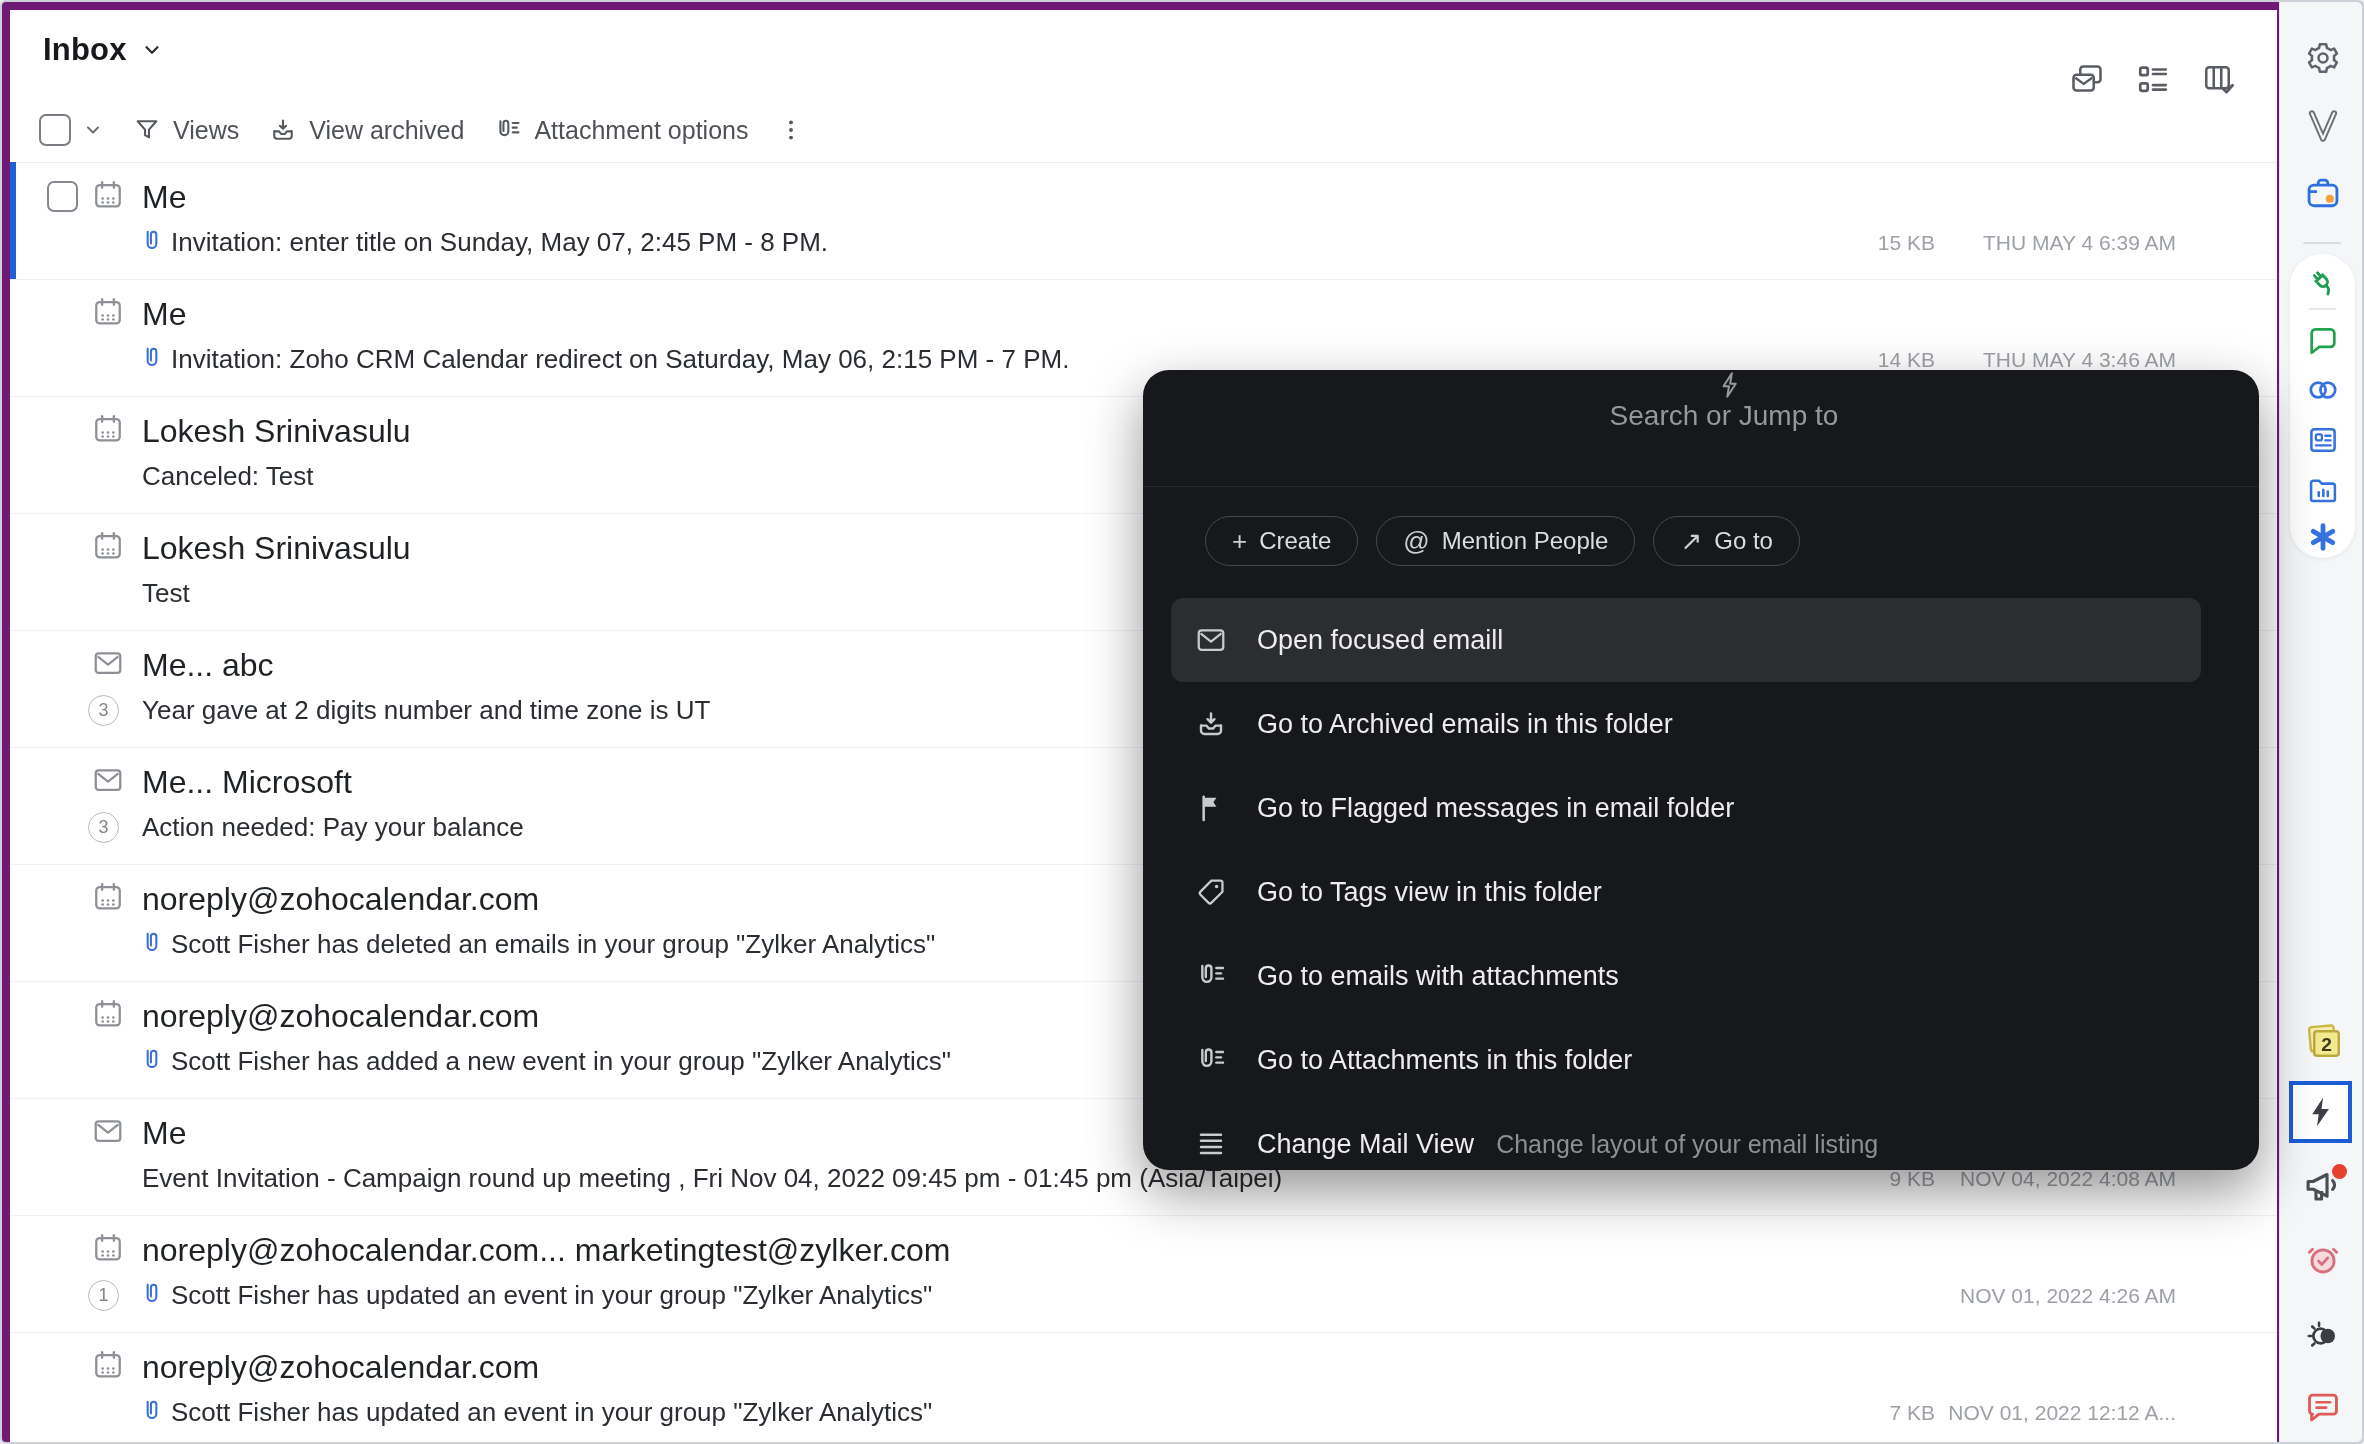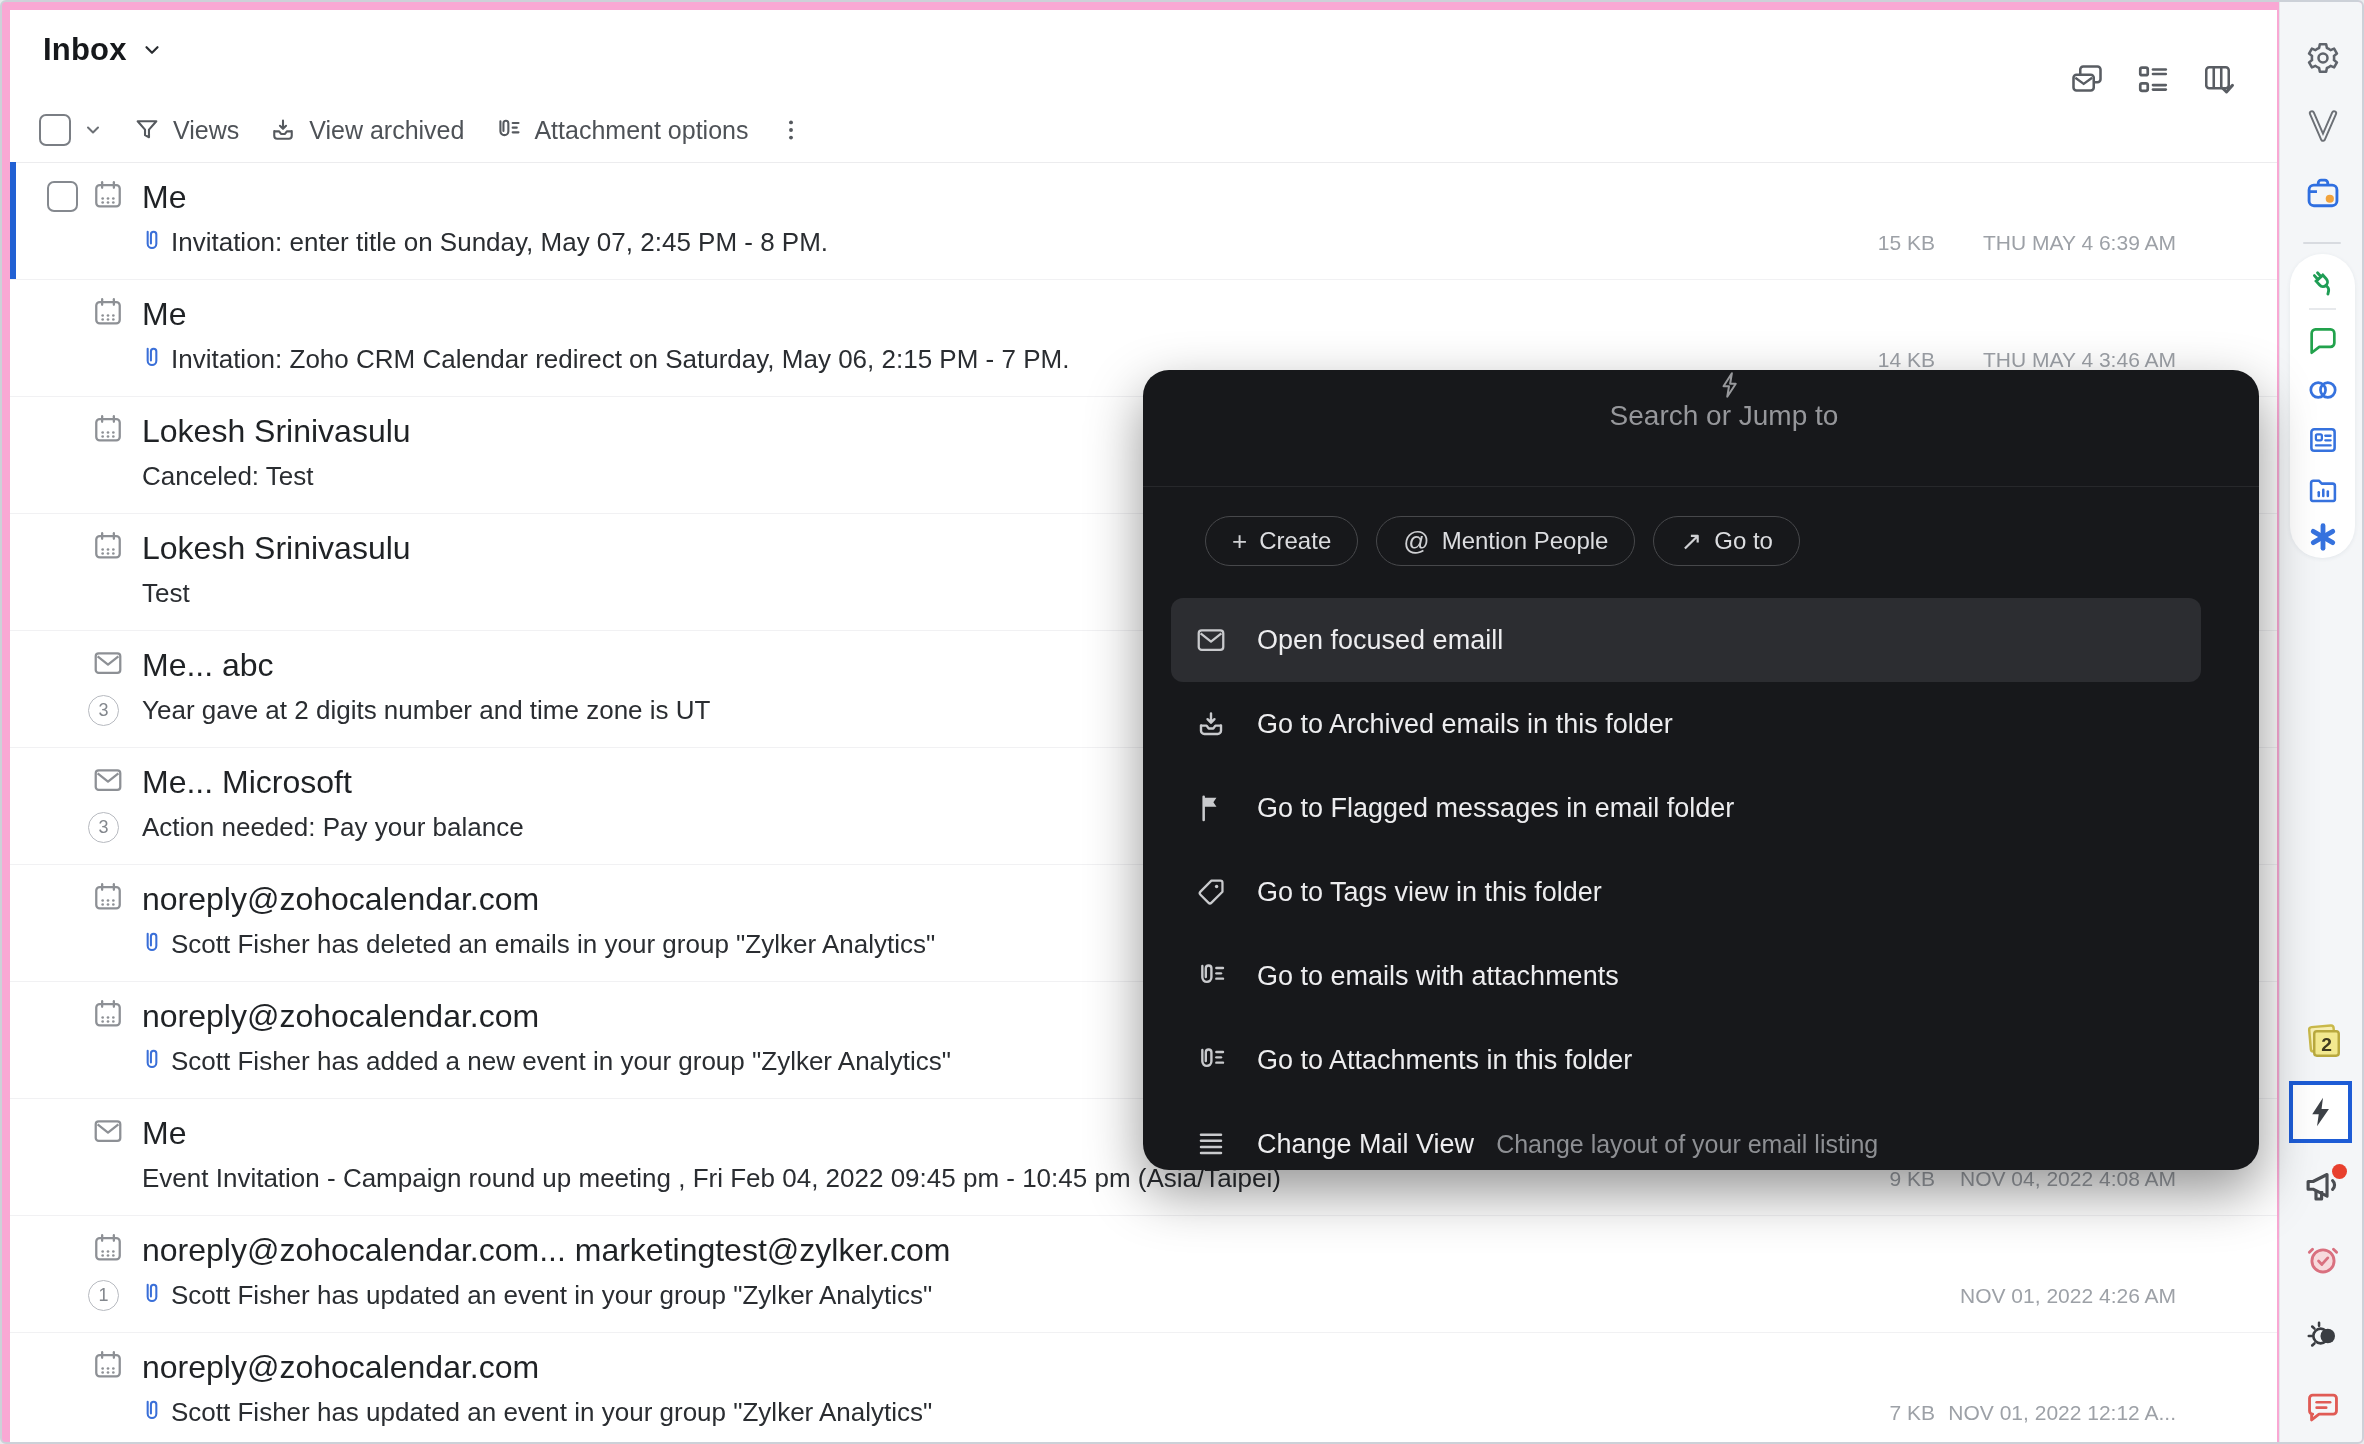--- a/index.html
+++ b/index.html
@@ -1,16 +1,16 @@
 <!DOCTYPE html>
 <html><head>
 <meta charset="utf-8">
 <style>
   html,body{margin:0;padding:0;background:#e9ebee;}
-  .win{position:relative;width:2364px;height:1444px;background:#f9a8d4;border:2px solid #ccd1d8;border-radius:6px;box-sizing:border-box;overflow:hidden;font-family:"Liberation Sans",sans-serif;-webkit-font-smoothing:antialiased;}
+  .win{position:relative;width:2364px;height:1444px;background:#701a75;border:2px solid #ccd1d8;border-radius:6px;box-sizing:border-box;overflow:hidden;font-family:"Liberation Sans",sans-serif;-webkit-font-smoothing:antialiased;}
   svg{display:block;}
 
   
   .main{position:absolute;left:8px;top:8px;width:2267px;height:1432px;background:#fff;overflow:hidden;}
   .folder-title{position:absolute;left:33px;top:22px;display:flex;align-items:center;gap:14px;}
   .folder-title .name{font-size:31px;font-weight:700;color:#16181b;letter-spacing:.2px;}
   .toolbar{position:absolute;left:29px;top:98px;height:44px;display:flex;align-items:center;gap:30px;color:#4e5257;font-size:25px;}
   .tb-group{display:flex;align-items:center;gap:12px;cursor:pointer;}
   .tb-check{width:28px;height:28px;border:2px solid #7a7e84;border-radius:7px;background:#fff;}
   .tb-divider{position:absolute;left:0;top:152px;width:2267px;height:1px;background:#ececee;}
@@ -409,21 +409,21 @@
         <span class="subject withclip">Scott Fisher has added a new event in your group "Zylker Analytics"</span>
       </div>
 
       <div class="row">
         <span class="rowicon" style="color:#8d9095">
             <svg width="32" height="32">
               <use href="#i-env"></use>
             </svg>
           </span>
         <span class="sender">Me</span>
-        <span class="subject">Event Invitation - Campaign round up meeting , Fri Feb 04, 2022 09:45 pm - 10:45 pm (Asia/Taipei)</span>
+        <span class="subject">Event Invitation - Campaign round up meeting , Fri Nov 04, 2022 09:45 pm - 01:45 pm (Asia/Taipei)</span>
         <span class="size">9 KB</span>
         <span class="date">NOV 04, 2022 4:08 AM</span>
       </div>
 
       <div class="row">
         <span class="rowicon" style="color:#8d9095">
             <svg width="32" height="32">
               <use href="#i-cal"></use>
             </svg>
           </span>

